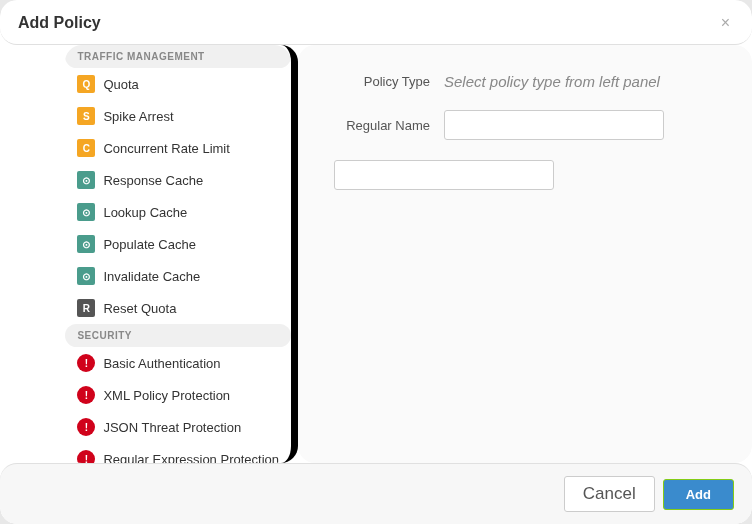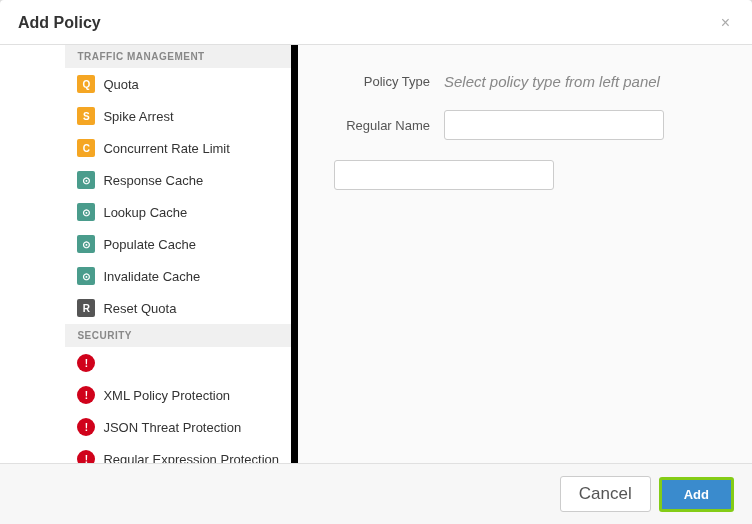--- a/index.html
+++ b/index.html
@@ -1,15 +1,15 @@
 <!DOCTYPE html>
 <html><head>
   <meta charset="utf-8">
   <style>
-    * { box-sizing: border-box; margin: 0; padding: 0; }
+    * { box-sizing: border-box; margin: 0; padding: 0; border-radius: 17px; }
     body {
       font-family: Arial, sans-serif;
       font-size: 13px;
       background: #e8e8e8;
       display: flex;
       align-items: center;
       justify-content: center;
       width: 752px;
       height: 524px;
     }
@@ -165,21 +165,21 @@
       background: #fff;
       border: 1px solid #ccc;
       border-radius: 3px;
       font-size: 17px;
       cursor: pointer;
       color: #555;
     }
     .btn-add {
       padding: 7px 22px;
       background: #3a8bcd;
-      border: 3px solid #84cc16;
+      border: 1px solid #84cc16;
       border-radius: 3px;
       font-size: 13px;
       cursor: pointer;
       color: #fff;
       font-weight: bold;
     }
   </style>
 </head>
 <body>
 
@@ -222,20 +222,21 @@
           <span>Invalidate Cache</span>
         </div>
         <div class="policy-item">
           <span class="policy-icon icon-dark">R</span>
           <span>Reset Quota</span>
         </div>
 
         <div class="section-header">SECURITY</div>
         <div class="policy-item">
           <span class="policy-icon icon-red">!</span>
+          <span>Basic Authentication</span>
         </div>
         <div class="policy-item">
           <span class="policy-icon icon-red">!</span>
           <span>XML Policy Protection</span>
         </div>
         <div class="policy-item">
           <span class="policy-icon icon-red">!</span>
           <span>JSON Threat Protection</span>
         </div>
         <div class="policy-item">

